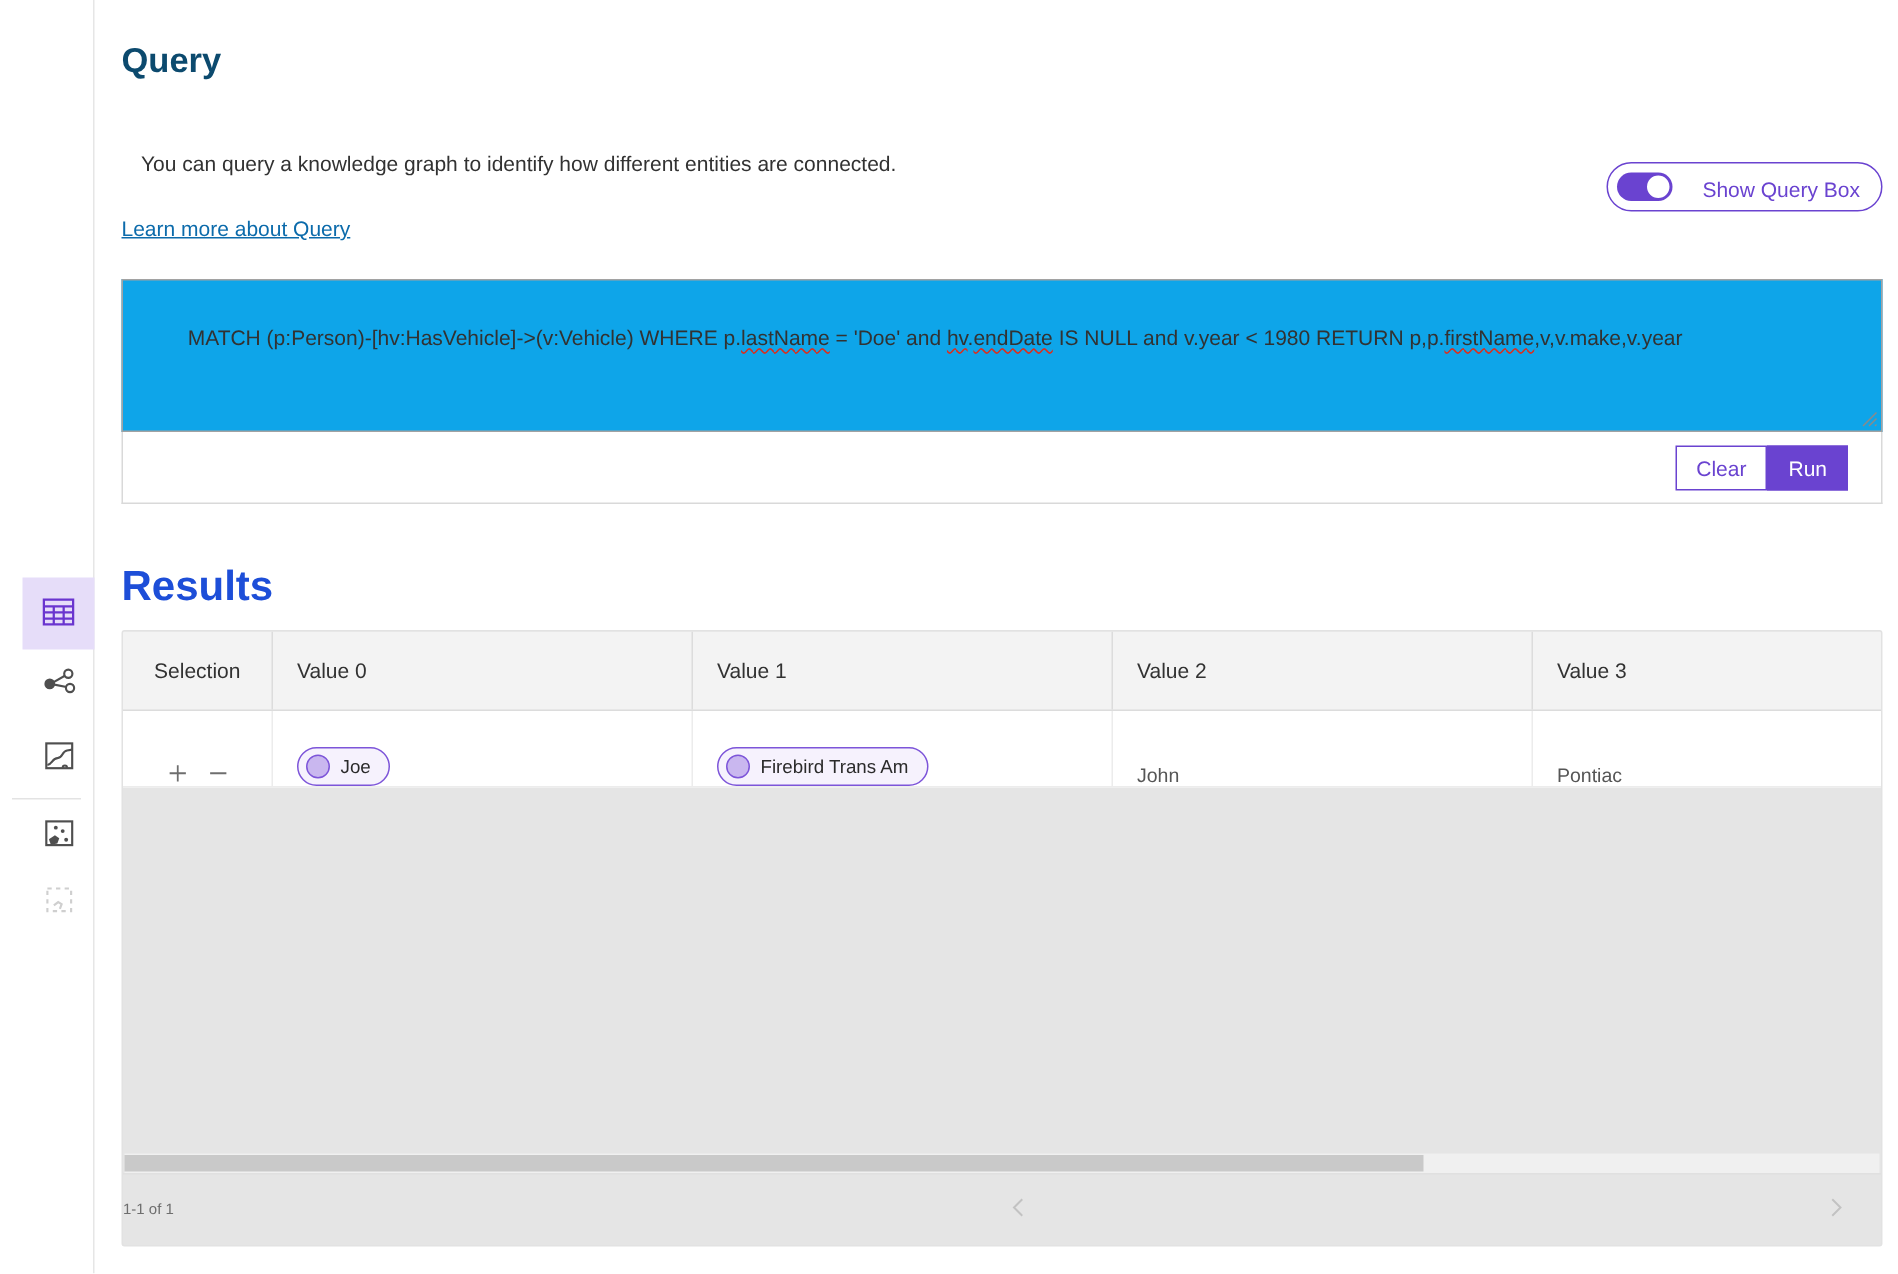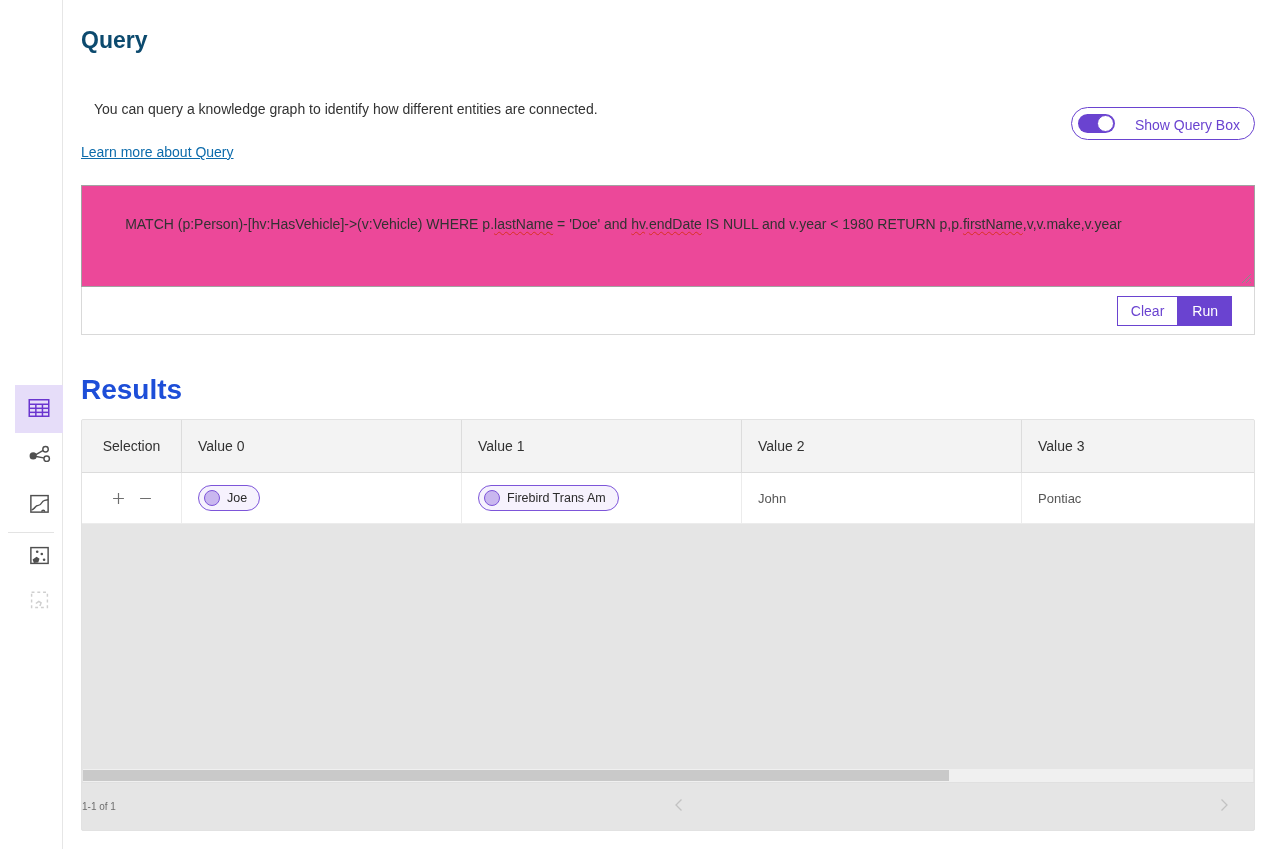--- a/index.html
+++ b/index.html
@@ -45,21 +45,21 @@
     padding:6px 14px 6px 6px;color:var(--accent);font-size:14px;cursor:pointer;
     font-family:inherit
   }
   .switch{position:relative;width:37px;height:19px;border-radius:10px;background:var(--accent);flex:0 0 37px}
   .knob{position:absolute;top:1px;right:1px;width:17px;height:17px;border-radius:50%;
     background:#fff;border:1px solid var(--accent)}
 
   
   .query-panel{margin-top:24px}
   .query-input{
-    position:relative;height:102px;border:1px solid #a2a2a2;background:#ec4899;
+    position:relative;height:102px;border:1px solid #a2a2a2;background:#0ea5e9;
     padding:9px 12px;font-size:14px;line-height:1.4;overflow:hidden;white-space:pre-wrap;
     cursor:text
   }
   .misspelled{
     text-decoration-line:underline;text-decoration-style:wavy;
     text-decoration-color:var(--squiggle);text-decoration-thickness:1px;
     text-underline-offset:2px;
   }
   .resize-handle{position:absolute;right:2px;bottom:2px;cursor:nwse-resize;line-height:0}
   .query-footer{
@@ -79,21 +79,21 @@
   }
   .thead{display:flex;flex:0 0 53px;height:53px;background:#f3f3f3;border-bottom:1px solid #dcdcdc}
   .th{display:flex;align-items:center;font-size:14px;color:#323232;
     border-right:1px solid #dcdcdc;padding-left:16px}
   .th:last-child{border-right:none}
   .c-sel{flex:0 0 100px;width:100px}
   .c-val{flex:0 0 280px;width:280px}
   .c-last{flex:1;min-width:0}
   .th.c-sel{justify-content:center;padding-left:0}
   .trow{display:flex;flex:0 0 51px;height:51px;border-bottom:1px solid #ececec;background:#fff}
-  .td{display:flex;align-items:center;border-right:1px solid #ececec;padding-left:16px;
+  .td{display:flex;align-items:flex-end;border-right:1px solid #ececec;padding-left:16px;
     font-size:13px;color:#565656}
   .td:last-child{border-right:none}
   .td.c-sel{justify-content:center;gap:10px;padding-left:0}
   .sel-btn{border:none;background:transparent;padding:2px;cursor:pointer;line-height:0;color:#6e6e6e}
   .entity-pill{
     display:inline-flex;align-items:center;gap:7px;height:26px;padding:0 12px 0 5px;
     border:1px solid var(--pill-border);border-radius:14px;background:var(--pill-bg);cursor:pointer
   }
   .entity-dot{width:16px;height:16px;border-radius:50%;background:var(--pill-fill);
     border:1px solid var(--pill-border)}

